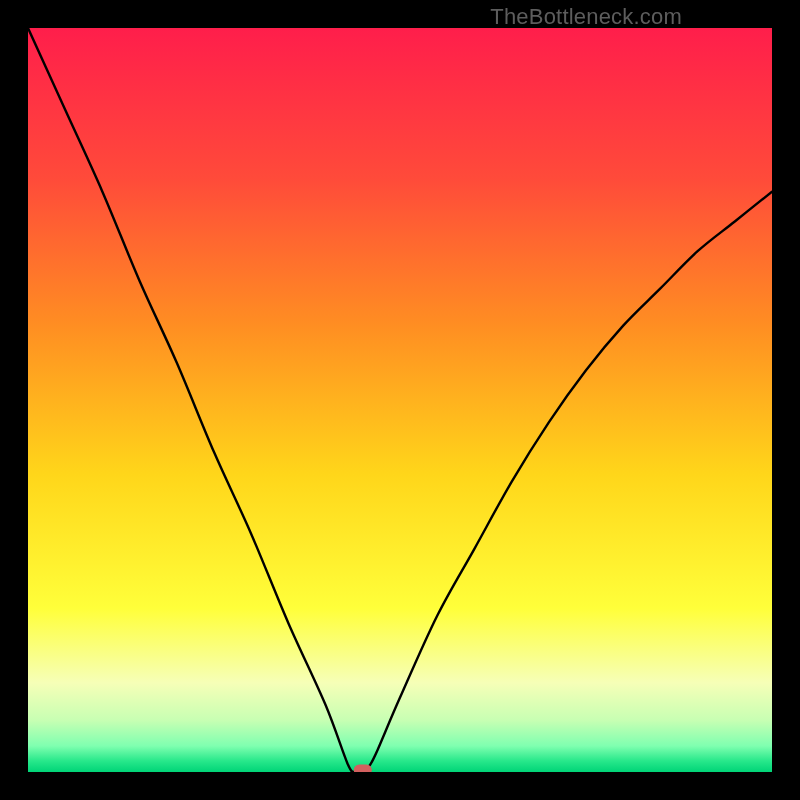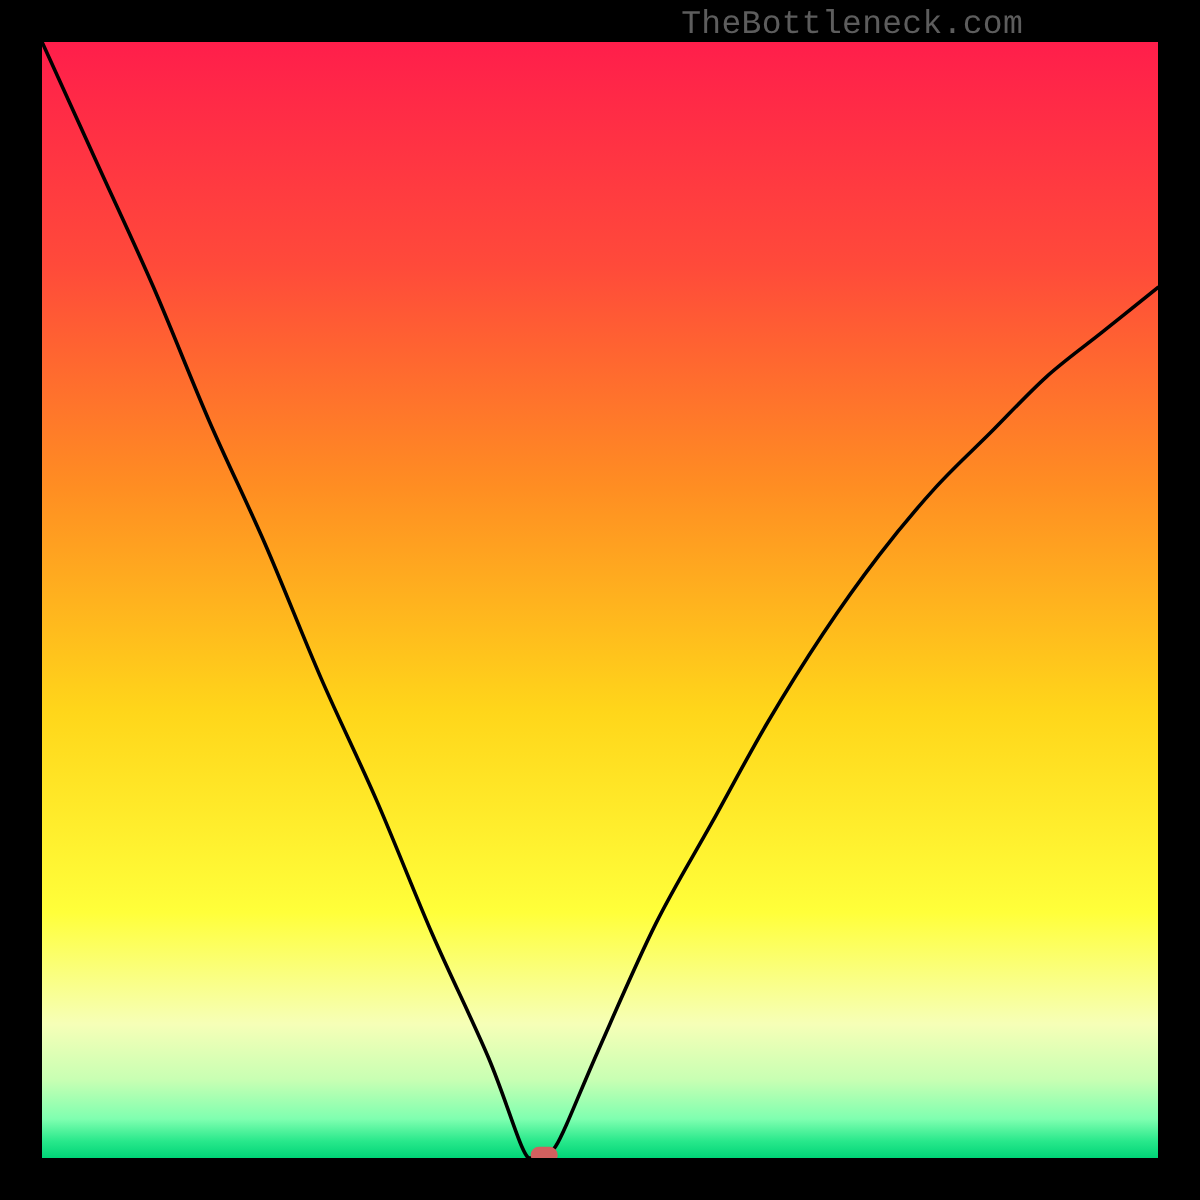--- a/index.html
+++ b/index.html
@@ -9,21 +9,20 @@
     height: 800px;
     background: #000;
     font-family: Arial, Helvetica, sans-serif;
     overflow: hidden;
   }
   .frame {
     position: relative;
     width: 692px;
     height: 800px;
     background: #000;
-    font-family: Liberation Mono, monospace;
   }
   .watermark {
     position: absolute;
     top: 4px;
     right: 10px;
     color: #5d5d5d;
     font-size: 22px;
     font-weight: 500;
     letter-spacing: 0.2px;
     user-select: none;

